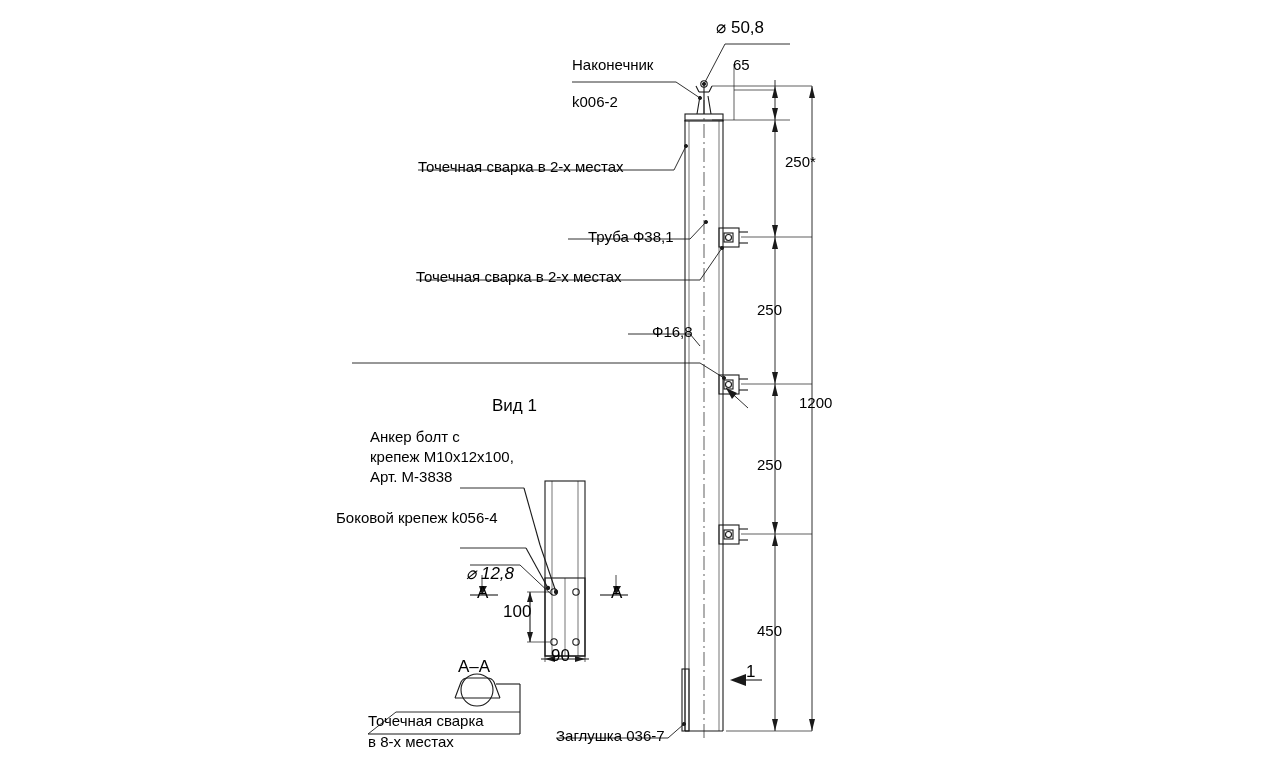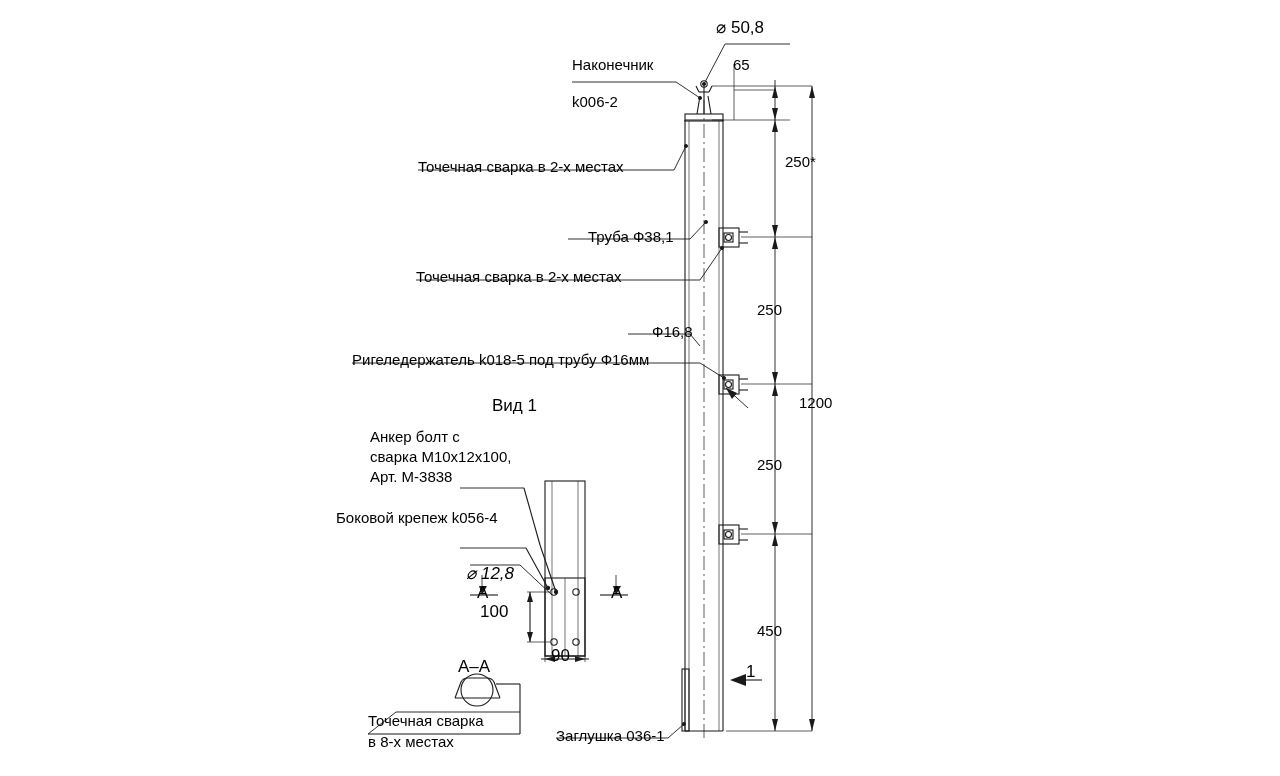--- a/index.html
+++ b/index.html
@@ -233,42 +233,41 @@
   <div class="lbl big" style="left:716px; top:18px;">⌀ 50,8</div>
   <div class="lbl" style="left:572px; top:55px;">Наконечник</div>
   <div class="lbl" style="left:572px; top:92px;text-align:center;">k006-2</div>
   <div class="lbl" style="left:733px; top:55px;">65</div>
 
   <div class="lbl" style="left:418px; top:157px;">Точечная сварка в 2-х местах</div>
   <div class="lbl" style="left:588px; top:227px;">Труба Ф38,1</div>
   <div class="lbl" style="left:416px; top:267px;">Точечная сварка в 2-х местах</div>
 
   <div class="lbl" style="left:652px; top:322px;">Ф16,8</div>
-  <div class="lbl" style="left:352px; top:350px;">Ригеледержатель k018-5 под трубу Ф16мм</div>
 
   <div class="lbl big" style="left:492px; top:396px;">Вид 1</div>
 
   <div class="lbl" style="left:370px; top:427px;">Анкер болт с</div>
-  <div class="lbl" style="left:370px; top:447px;">сварка М10x12x100,</div>
+  <div class="lbl" style="left:370px; top:447px;">крепеж М10x12x100,</div>
   <div class="lbl" style="left:370px; top:467px;">Арт. М-3838</div>
 
   <div class="lbl" style="left:336px; top:508px;">Боковой крепеж k056-4</div>
   <div class="lbl big" style="left:466px; top:564px;font-style:italic;">⌀ 12,8</div>
 
-  <div class="lbl big" style="left:480px; top:602px;">100</div>
+  <div class="lbl big" style="left:503px; top:602px;">100</div>
   <div class="lbl big" style="left:551px; top:637px;margin-top:9px;">90</div>
 
   <div class="lbl big" style="left:477px; top:583px;">A</div>
   <div class="lbl big" style="left:611px; top:583px;">A</div>
 
   <div class="lbl big" style="left:458px; top:657px;">A–A</div>
   <div class="lbl" style="left:368px; top:711px;">Точечная сварка</div>
   <div class="lbl" style="left:368px; top:732px;">в 8-х местах</div>
 
-  <div class="lbl" style="left:556px; top:726px;">Заглушка 036-1</div>
+  <div class="lbl" style="left:556px; top:726px;">Заглушка 036-7</div>
   <div class="lbl big" style="left:746px; top:662px;">1</div>
 
   <div class="lbl" style="left:753px; top:152px;margin-left:32px;">250*</div>
   <div class="lbl" style="left:757px; top:300px;">250</div>
   <div class="lbl" style="left:757px; top:455px;">250</div>
   <div class="lbl" style="left:757px; top:621px;">450</div>
   <div class="lbl" style="left:799px; top:393px;">1200</div>
 
 </div>
 

